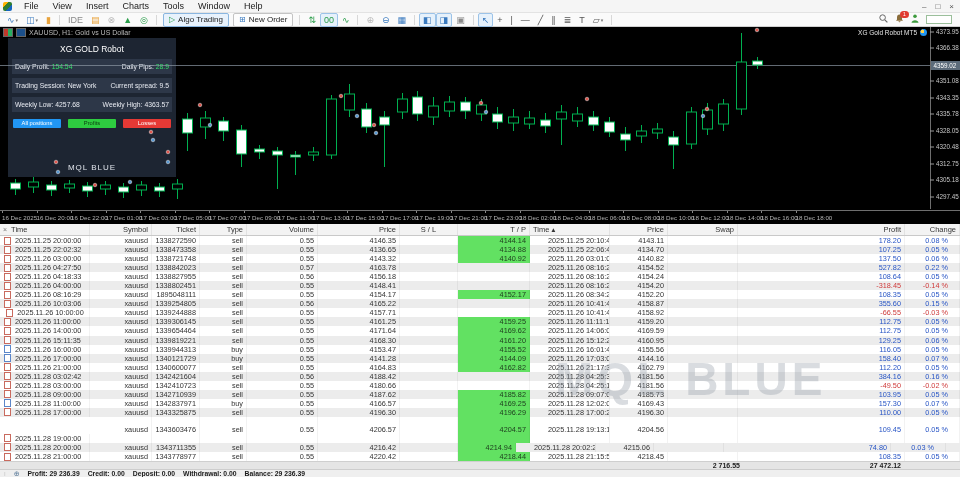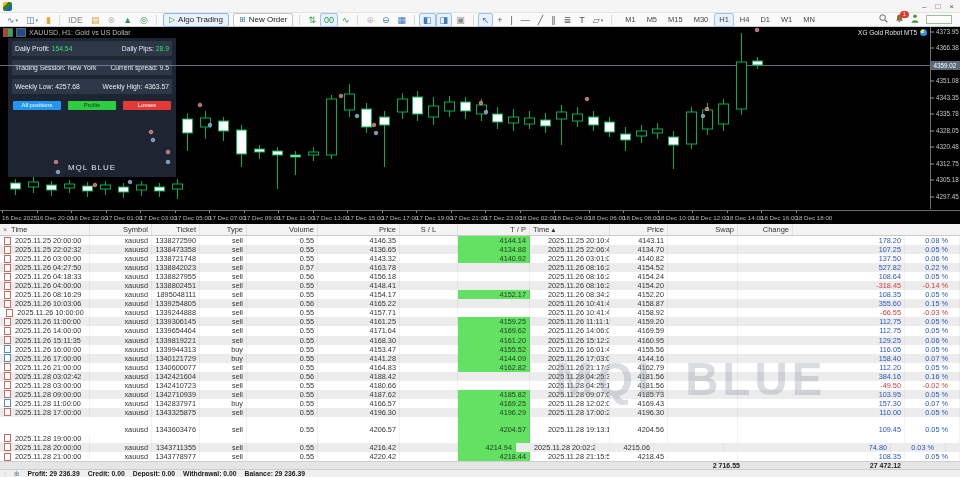--- a/index.html
+++ b/index.html
@@ -89,20 +89,29 @@
   .statusbar{position:absolute;left:0;top:469px;width:960px;height:8px;background:#efefef;border-top:1px solid #cdcdcd;
              box-sizing:border-box;display:flex;align-items:center;font-size:6.8px;font-weight:bold;color:#1a1a1a;gap:8px;padding-left:4px;}
   .grip{color:#999;font-weight:normal;font-size:6px;}
   .status-icon{color:#5a7a9a;font-weight:normal;font-size:7px;}
 </style>
 </head>
 <body>
 
 <div class="menubar">
   <span class="logo"></span>
+  <span style="display:flex;">
+      <span class="menu-item">File</span>
+      <span class="menu-item">View</span>
+      <span class="menu-item">Insert</span>
+      <span class="menu-item">Charts</span>
+      <span class="menu-item">Tools</span>
+      <span class="menu-item">Window</span>
+      <span class="menu-item">Help</span>
+    </span>
   <span class="win-controls">
     <span>–</span>
     <span>□</span>
     <span>×</span>
   </span>
 </div>
 
 <div class="toolbar">
   <span style="display:flex;align-items:center;padding-left:3px;">
       <span class="tb-icon">
@@ -195,31 +204,20 @@
       </span>
       <span class="tb-icon">
         <span class="glyph" style="color: rgb(85, 85, 85);">T</span>
       </span>
       <span class="tb-icon">
         <span class="glyph" style="color: rgb(85, 85, 85);">▱</span>
         <span class="caret">▾</span>
       </span>
     </span>
   <span class="tb-sep"></span>
-  <span class="tf-bar">
-      <span class="tf">M1</span>
-      <span class="tf">M5</span>
-      <span class="tf">M15</span>
-      <span class="tf">M30</span>
-      <span class="tf active">H1</span>
-      <span class="tf">H4</span>
-      <span class="tf">D1</span>
-      <span class="tf">W1</span>
-      <span class="tf">MN</span>
-    </span>
   <span class="tb-right">
     <span>
       <svg width="9" height="9" viewBox="0 0 9 9">
           <circle cx="3.6" cy="3.6" r="2.8" fill="none" stroke="#666" stroke-width="1"></circle>
           <line x1="5.8" y1="5.8" x2="8.4" y2="8.4" stroke="#666" stroke-width="1.2"></line>
         </svg>
     </span>
     <span class="bell-wrap">
       <svg width="9" height="9" viewBox="0 0 9 9">
           <path d="M4.5 0.5 C2.8 0.5 2 1.8 2 3.4 L2 5.5 L1 6.8 L8 6.8 L7 5.5 L7 3.4 C7 1.8 6.2 0.5 4.5 0.5 Z M3.5 7.3 a1 1 0 0 0 2 0 Z" fill="#8a6d3b"></path>
@@ -241,20 +239,21 @@
     <span class="mini-ic1"></span>
     <span class="mini-ic2"></span>
     <span class="chart-tab-title">XAUUSD, H1: Gold vs US Dollar</span>
   </div>
   <div class="robot-label">
     <span>XG Gold Robot MT5</span>
     <span class="robot-emblem"></span>
   </div>
 
   <div class="panel">
+    <div class="p-title">XG GOLD Robot</div>
     <div class="p-row">
       <span><span>Daily Profit:</span> <span class="p-val-green">154.54</span></span>
       <span><span>Daily Pips:</span> <span class="p-val-green">28.9</span></span>
     </div>
     <div class="p-row">
       <span><span>Trading Session:</span> <span>New York</span></span>
       <span><span>Current spread:</span> <span>9.5</span></span>
     </div>
     <div class="p-row">
       <span><span>Weekly Low:</span> <span>4257.68</span></span>
@@ -461,20 +460,23 @@
     </span>
     <span class="th a-cleft" style="width: 80px;">
       <span>Time ▴</span>
     </span>
     <span class="th a-right" style="width: 58px;">
       <span>Price</span>
     </span>
     <span class="th a-right" style="width: 70px;">
       <span>Swap</span>
     </span>
+    <span class="th a-right" style="width: 167px;">
+      <span>Profit</span>
+    </span>
     <span class="th a-right" style="width: 55px;">
       <span>Change</span>
     </span>
   </div>
 <div class="table-body">
     <div class="trow">
       <span class="td a-left" style="width: 90px;">
         <span class="row-icon"></span>
         <span>2025.11.25 20:00:00</span>
       </span>

